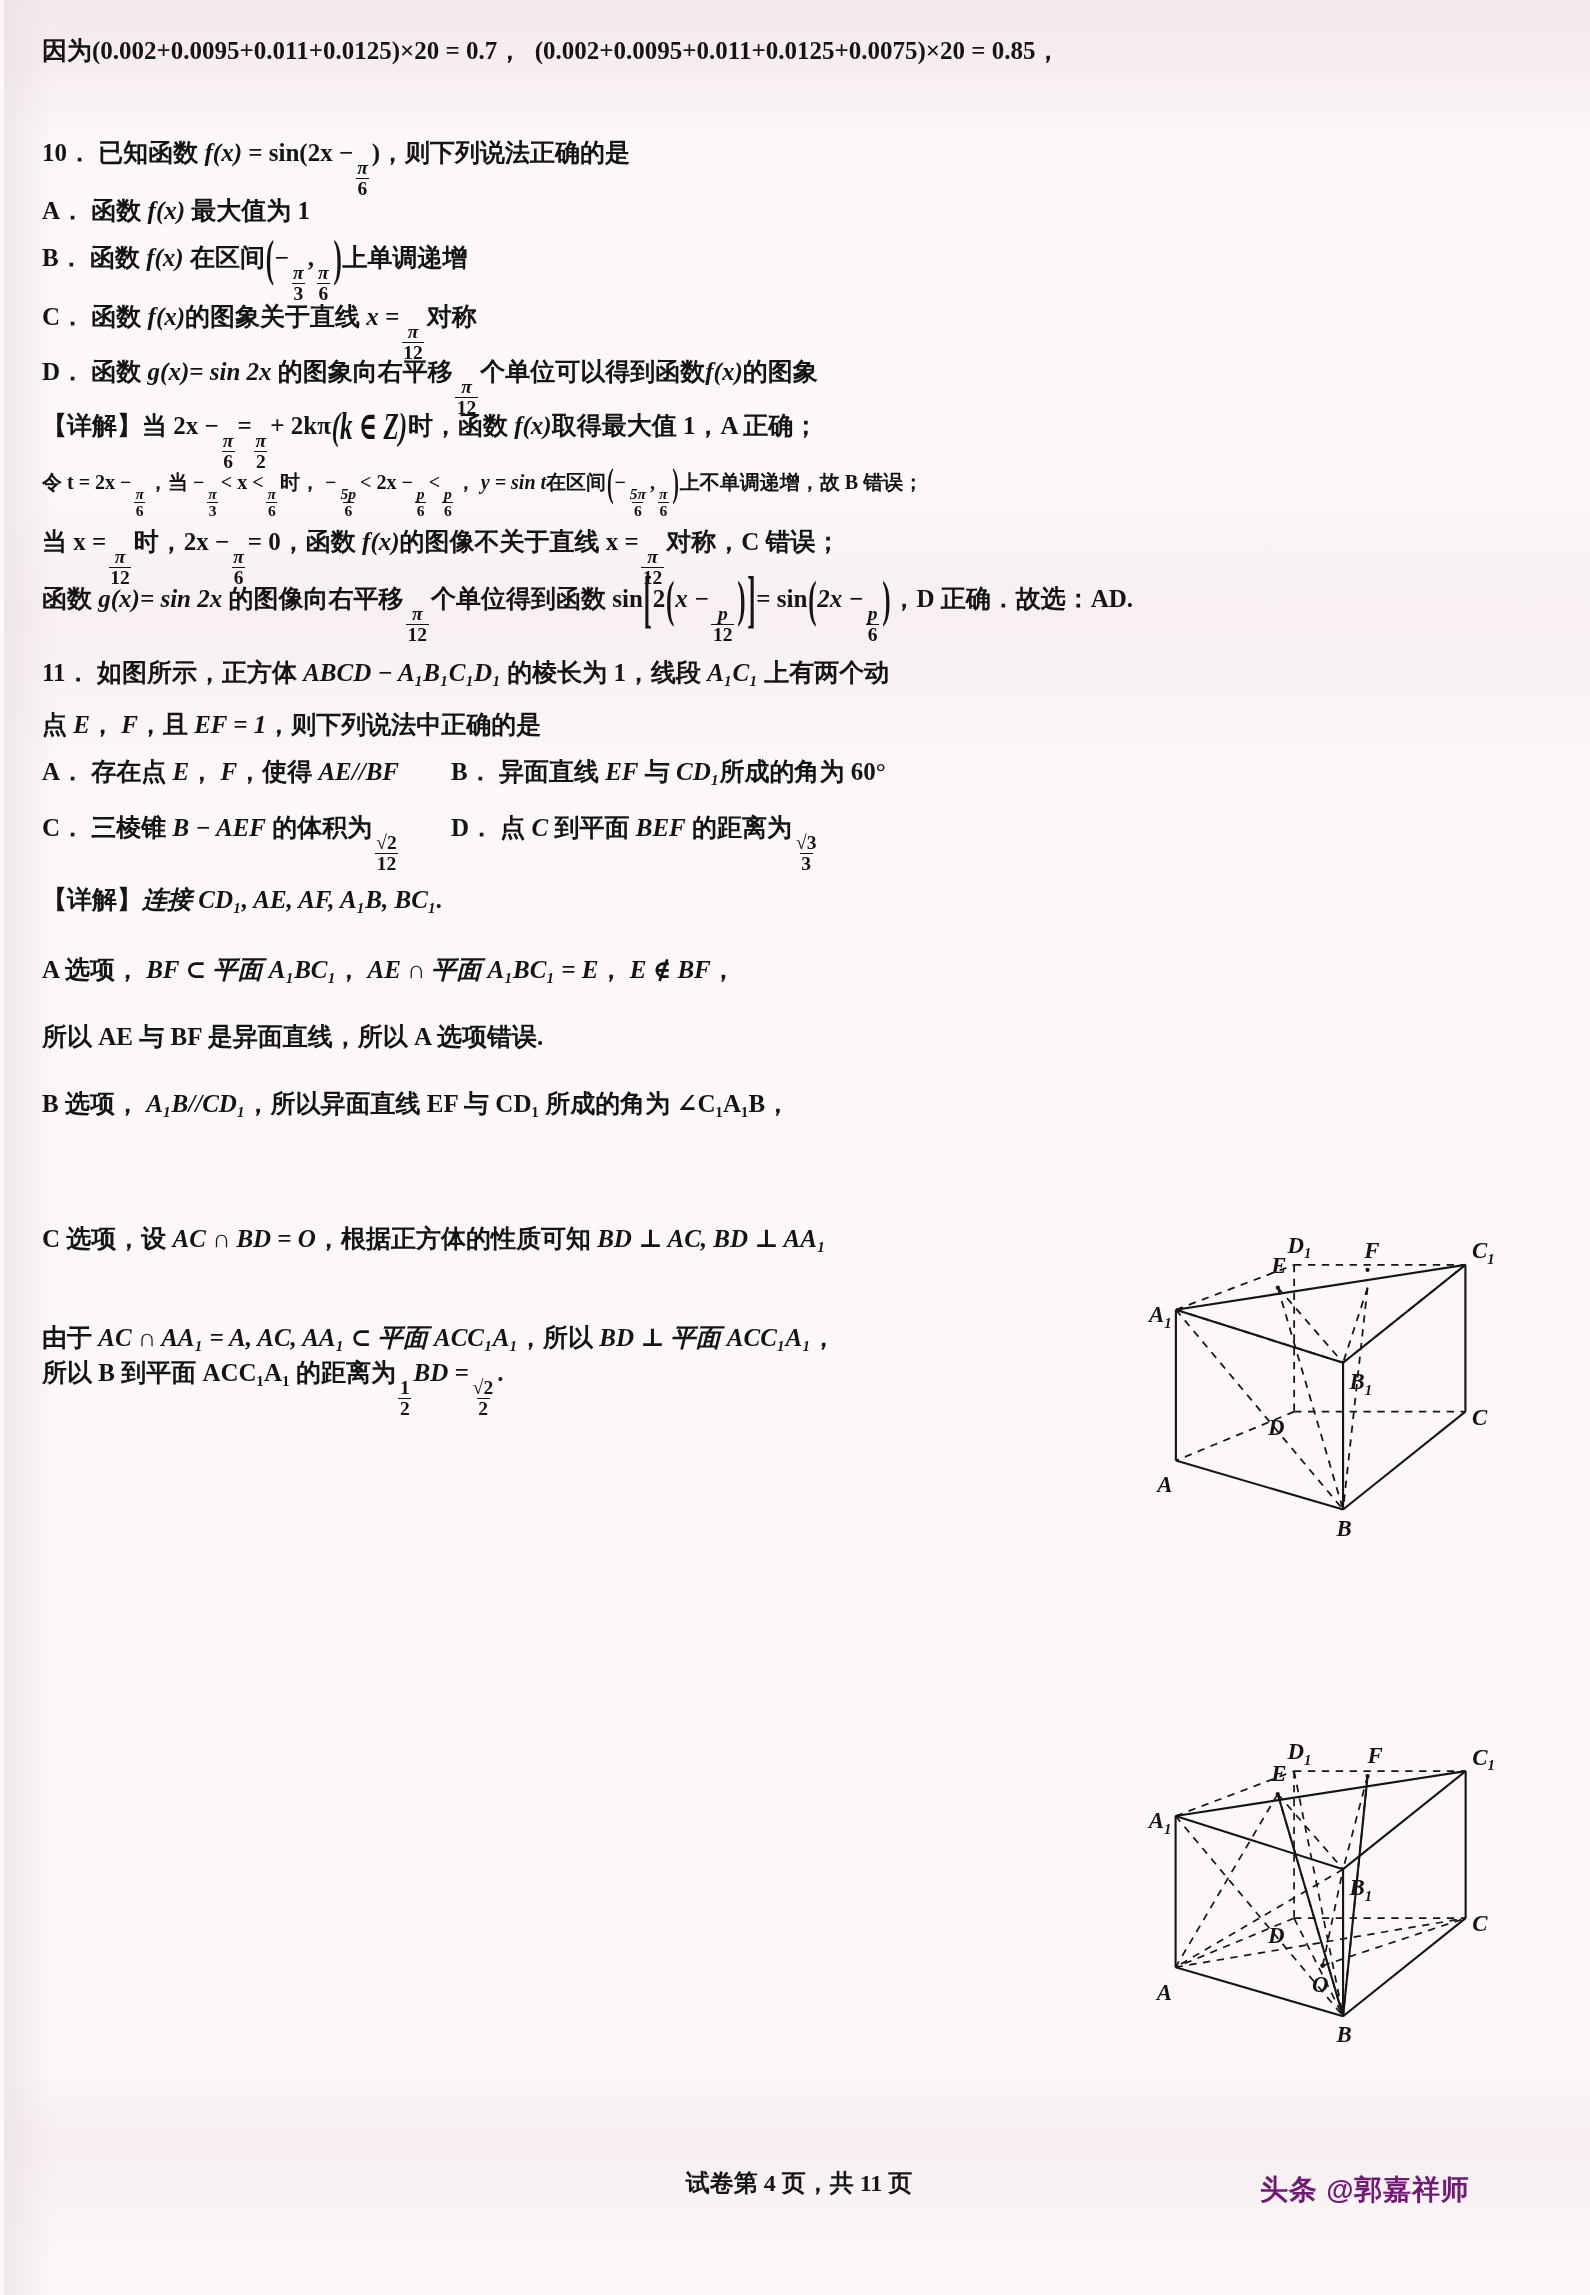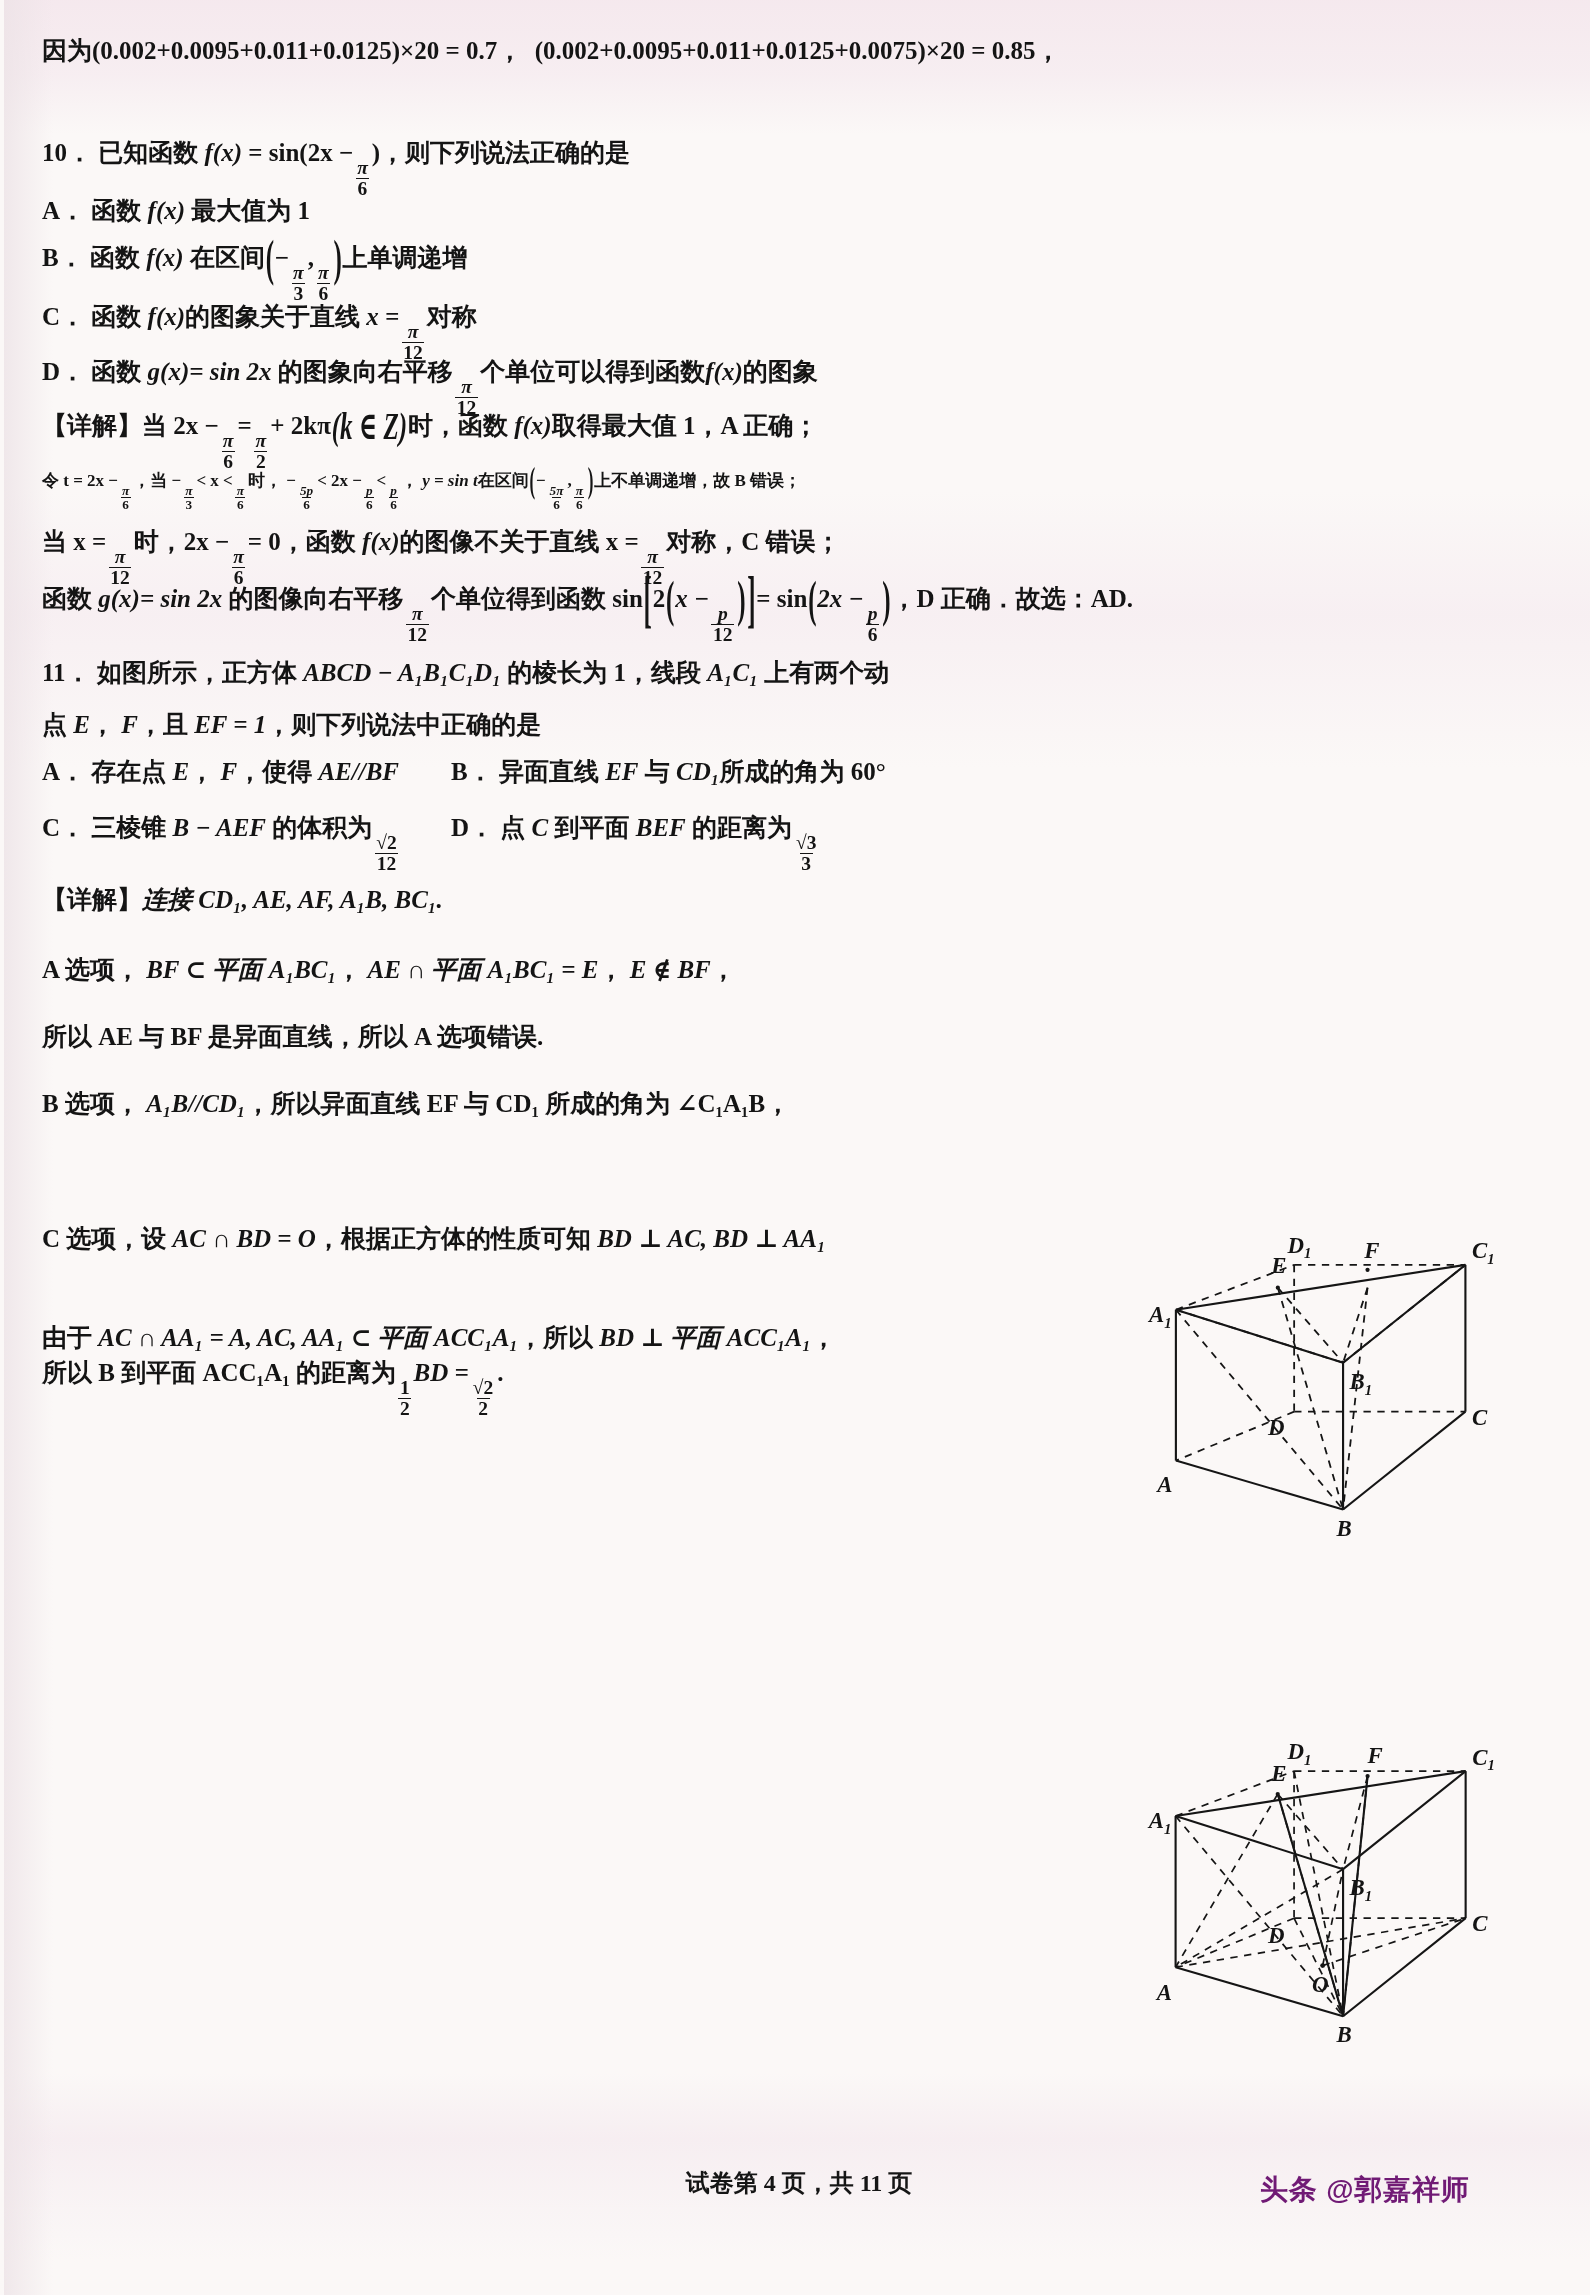--- a/index.html
+++ b/index.html
@@ -113,21 +113,21 @@
   <div class="line cn" style="left:38px;top:413px;">
     <span>【详解】</span><span class="mn">当 2x −</span><span class="frac">
         <span class="num mi">π</span>
         <span class="den mn">6</span>
       </span><span class="mn">=</span><span class="frac">
         <span class="num mi">π</span>
         <span class="den mn">2</span>
       </span><span class="mn">+ 2kπ</span><span class="medp mi">(k ∈ Z)</span><span>时，函数</span>&nbsp;<span class="mi">f(x)</span><span>取得最大值 1，A 正确；</span>
   </div>
 
-  <div class="line cn" style="left:38px;top:472px;font-size:17px;">
+  <div class="line cn" style="left:38px;top:472px;font-size:20px;">
     <span class="mn">令 t = 2x −</span><span class="frac">
         <span class="num mi">π</span>
         <span class="den mn">6</span>
       </span><span>，当 −</span><span class="frac">
         <span class="num mi">π</span>
         <span class="den mn">3</span>
       </span><span class="mn">&lt; x &lt;</span><span class="frac">
         <span class="num mi">π</span>
         <span class="den mn">6</span>
       </span><span>时，</span>&nbsp;<span class="mn">−</span><span class="frac">

